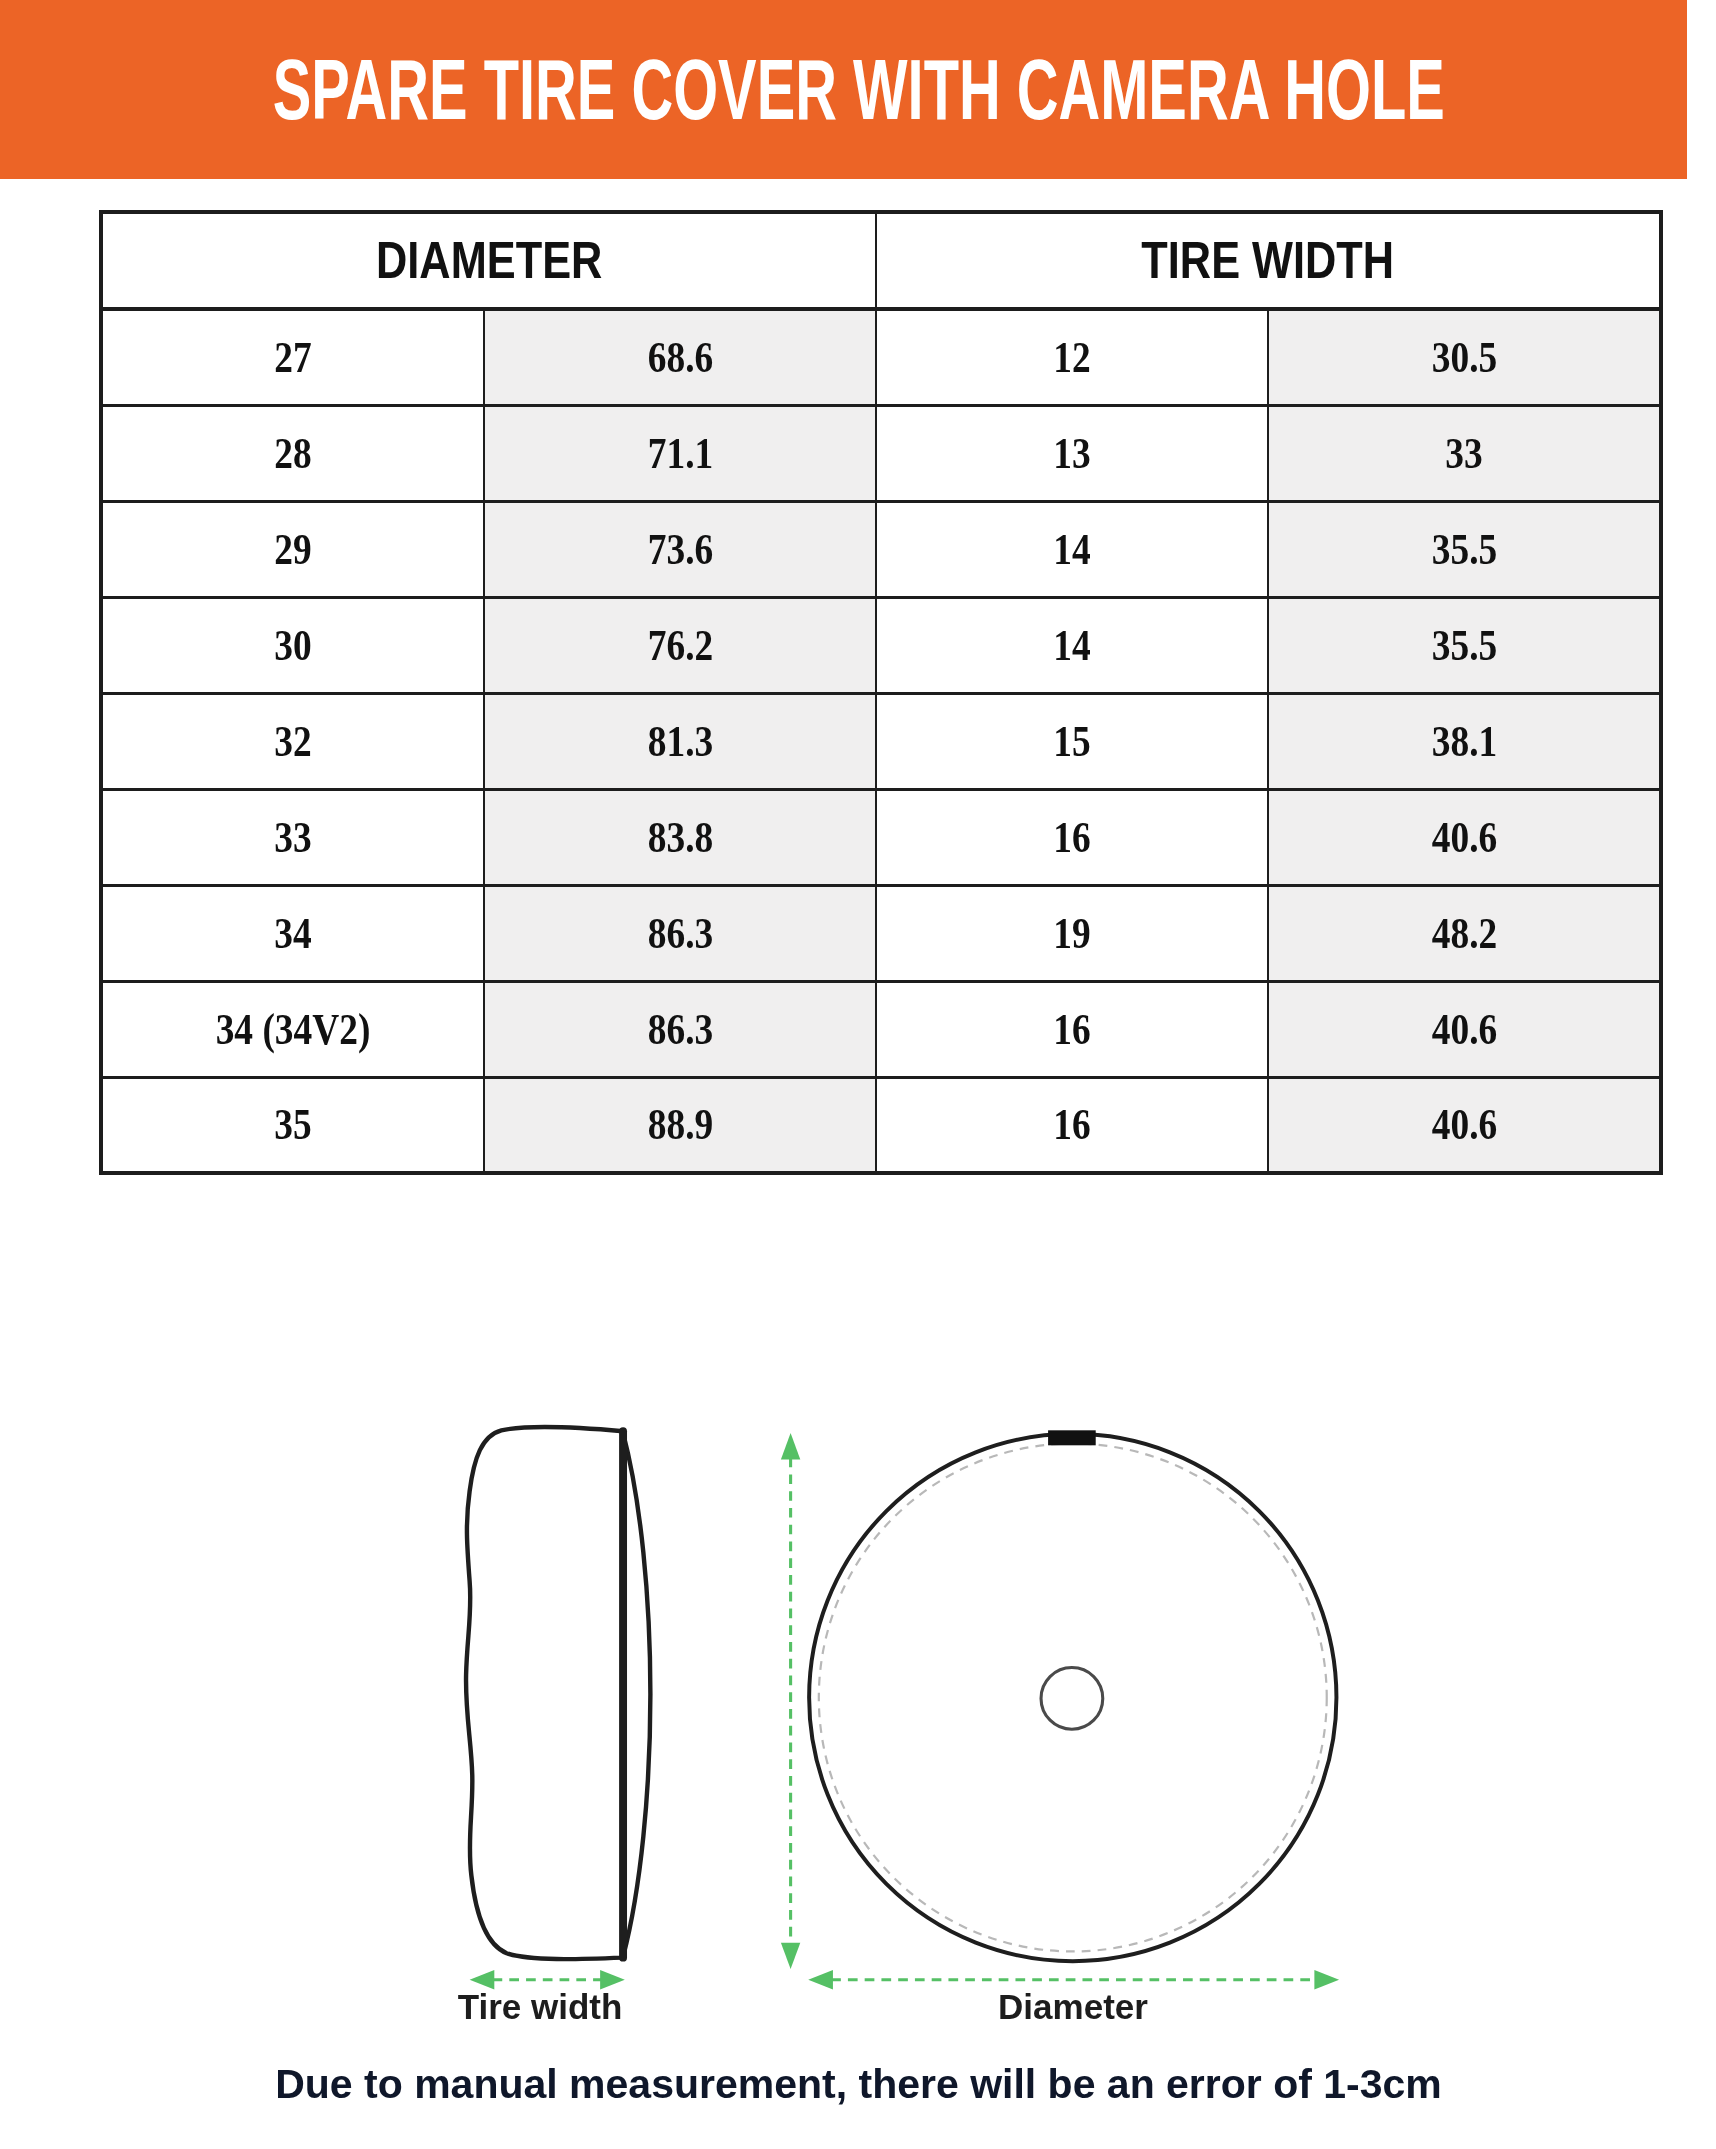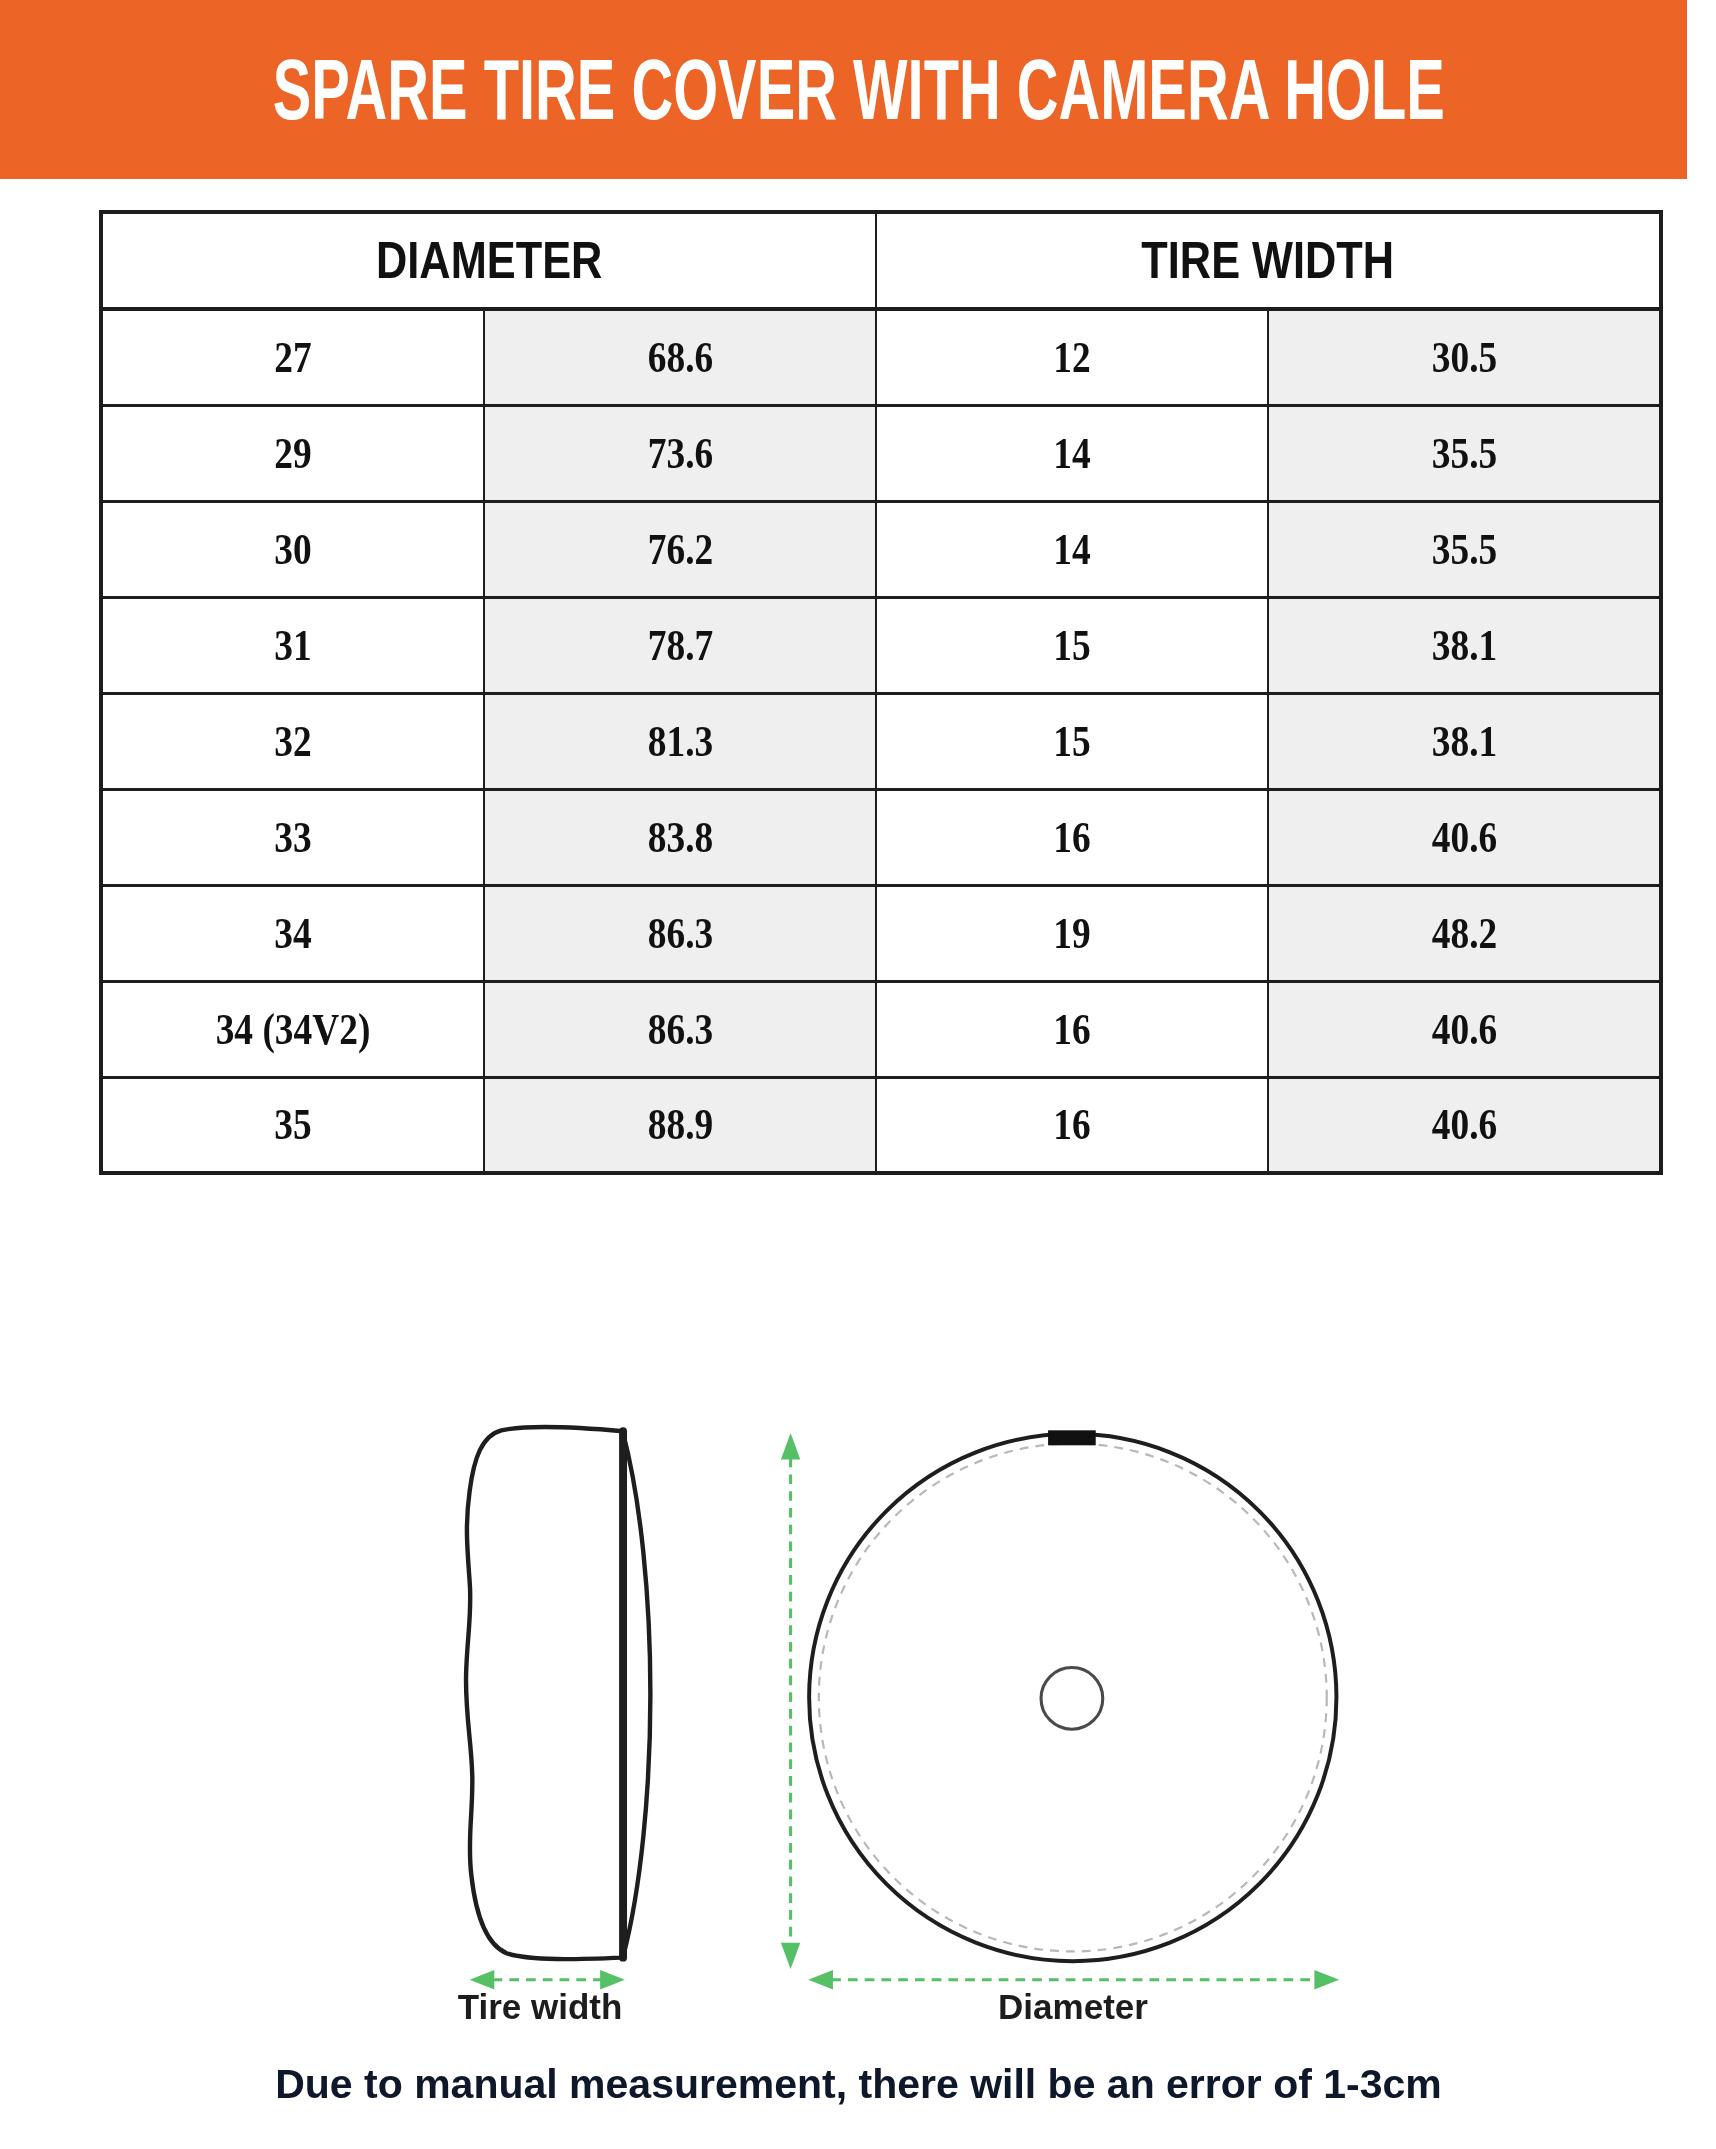--- a/index.html
+++ b/index.html
@@ -70,36 +70,36 @@
       </tr>
     </thead>
     <tbody>
       <tr>
         <td><span class="cond">27</span></td>
         <td class="cm-col"><span class="cond">68.6</span></td>
         <td><span class="cond">12</span></td>
         <td class="cm-col"><span class="cond">30.5</span></td>
       </tr>
       <tr>
+        <td><span class="cond">28</span></td>
+        <td class="cm-col"><span class="cond">71.1</span></td>
+        <td><span class="cond">13</span></td>
+        <td class="cm-col"><span class="cond">33</span></td>
+      </tr>
+      <tr>
         <td><span class="cond">29</span></td>
         <td class="cm-col"><span class="cond">73.6</span></td>
         <td><span class="cond">14</span></td>
         <td class="cm-col"><span class="cond">35.5</span></td>
       </tr>
       <tr>
         <td><span class="cond">30</span></td>
         <td class="cm-col"><span class="cond">76.2</span></td>
         <td><span class="cond">14</span></td>
         <td class="cm-col"><span class="cond">35.5</span></td>
-      </tr>
-      <tr>
-        <td><span class="cond">31</span></td>
-        <td class="cm-col"><span class="cond">78.7</span></td>
-        <td><span class="cond">15</span></td>
-        <td class="cm-col"><span class="cond">38.1</span></td>
       </tr>
       <tr>
         <td><span class="cond">32</span></td>
         <td class="cm-col"><span class="cond">81.3</span></td>
         <td><span class="cond">15</span></td>
         <td class="cm-col"><span class="cond">38.1</span></td>
       </tr>
       <tr>
         <td><span class="cond">33</span></td>
         <td class="cm-col"><span class="cond">83.8</span></td>

